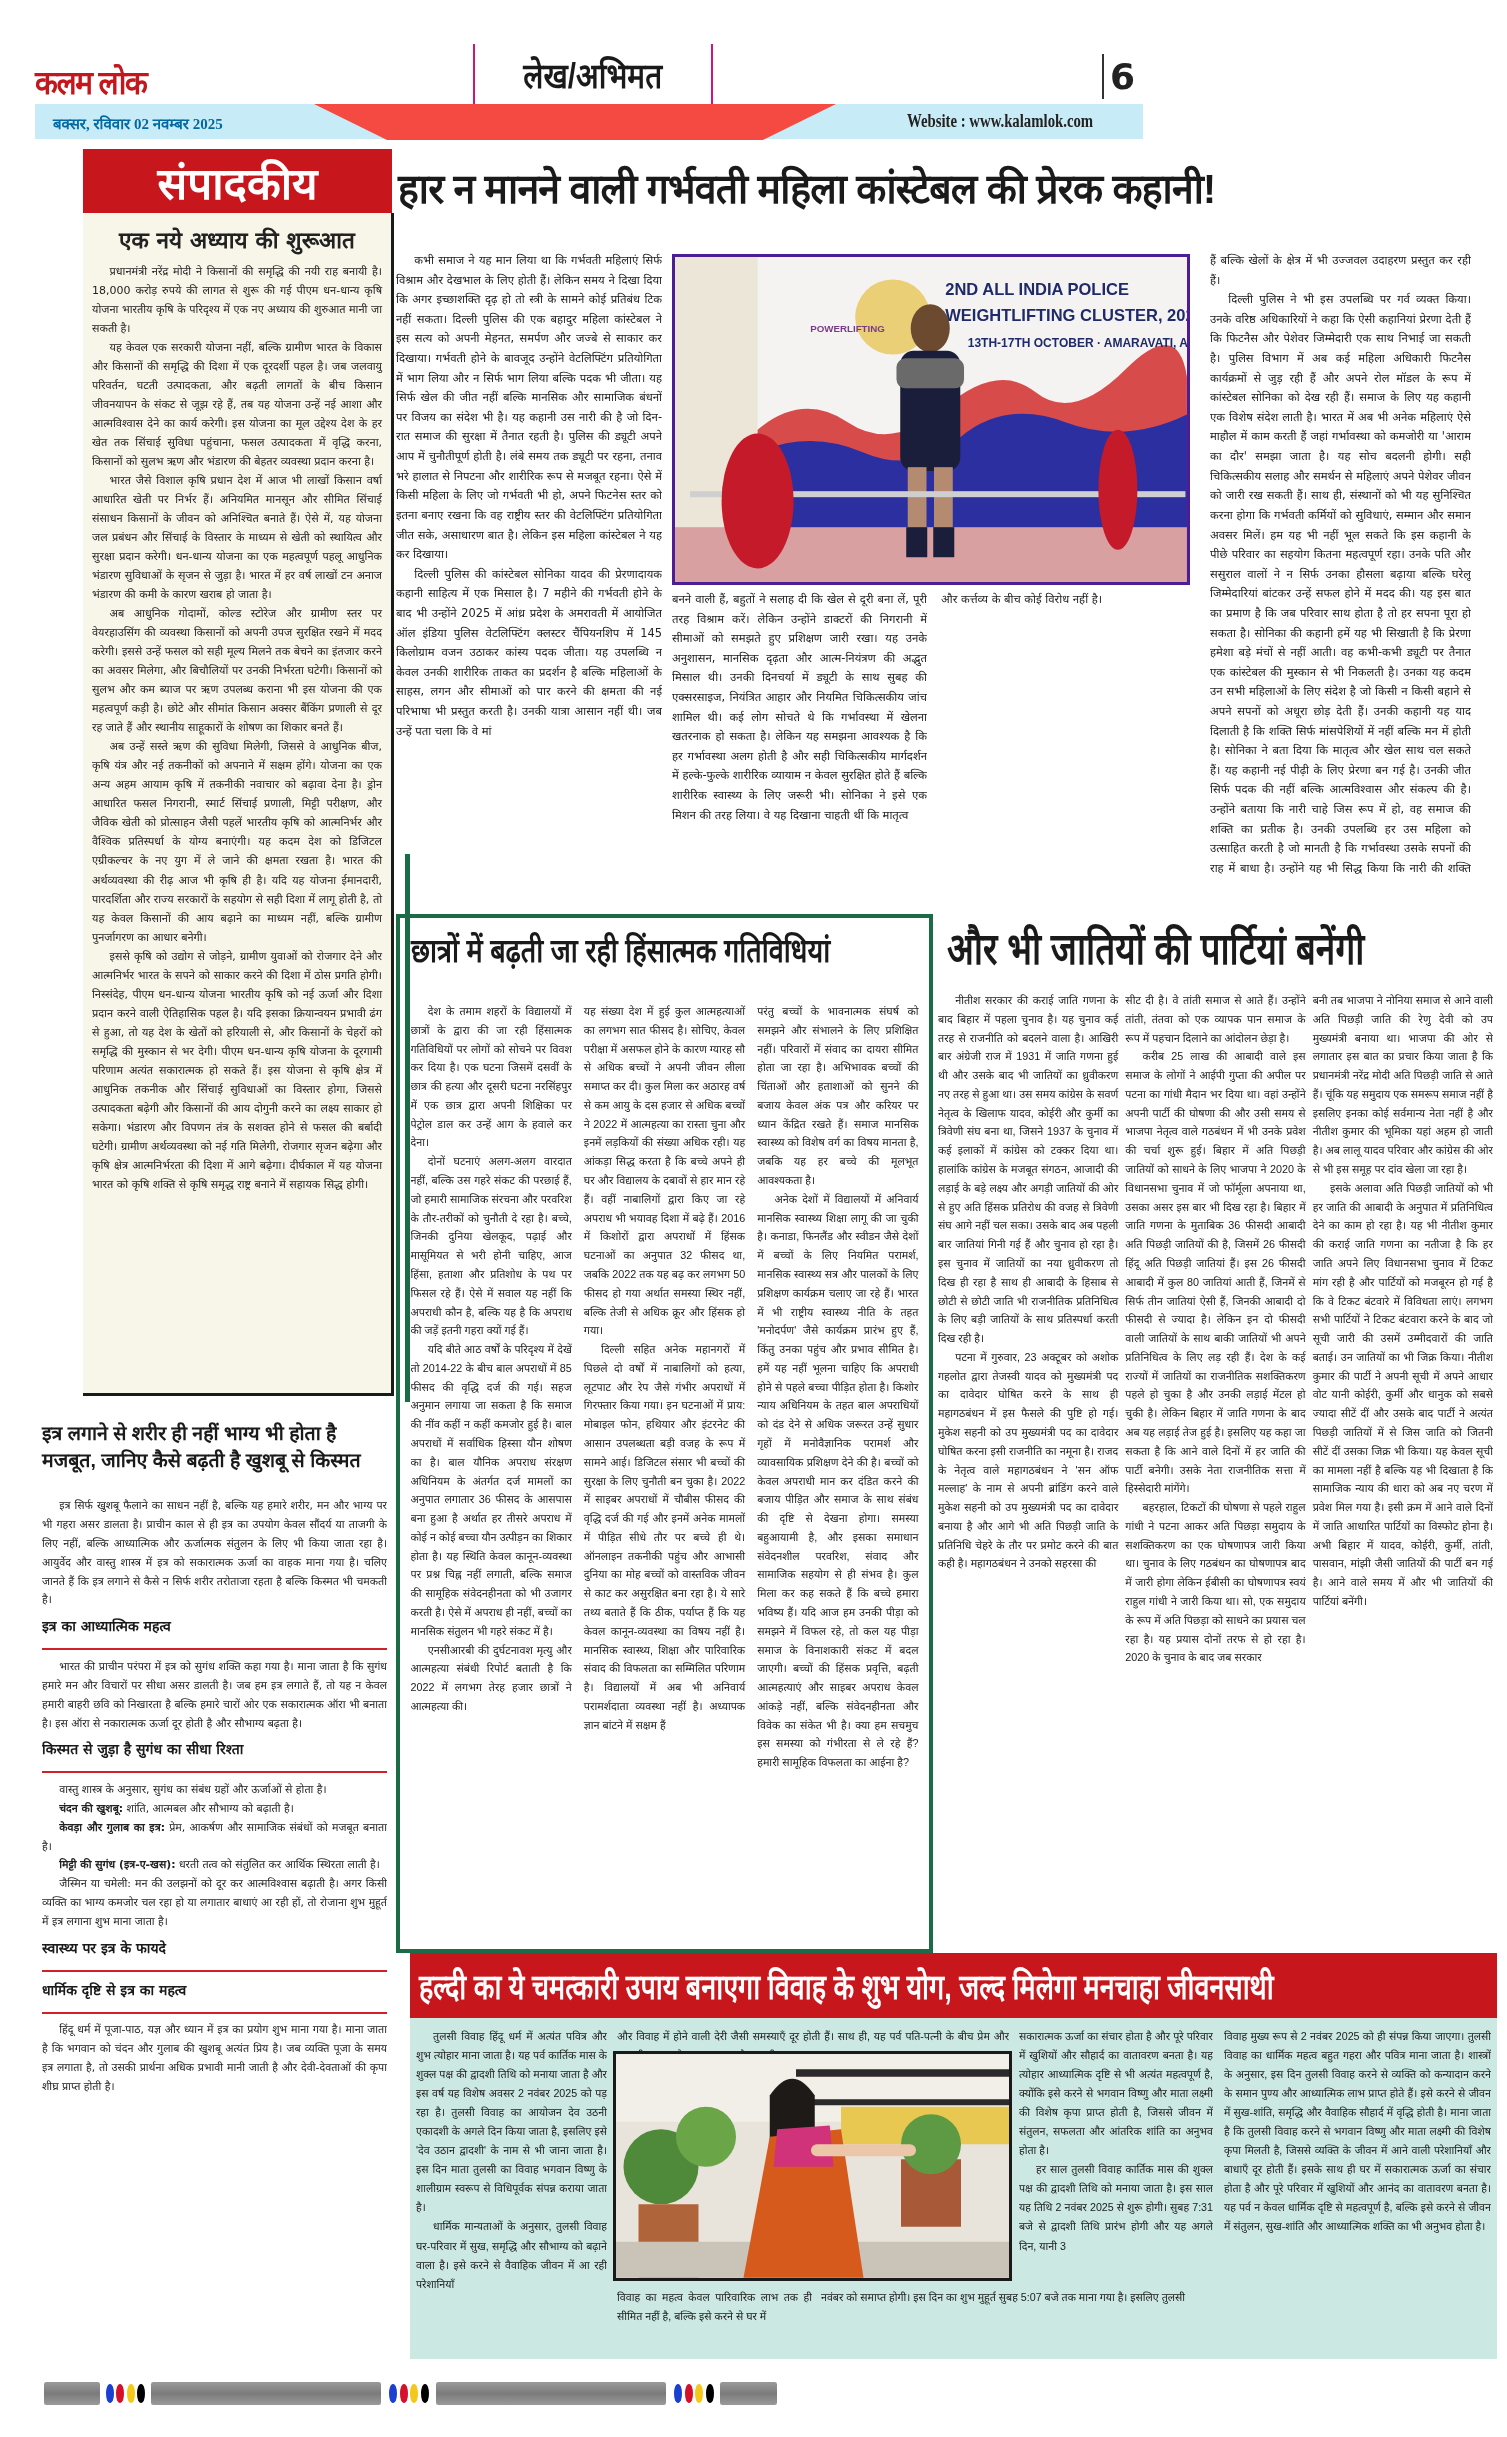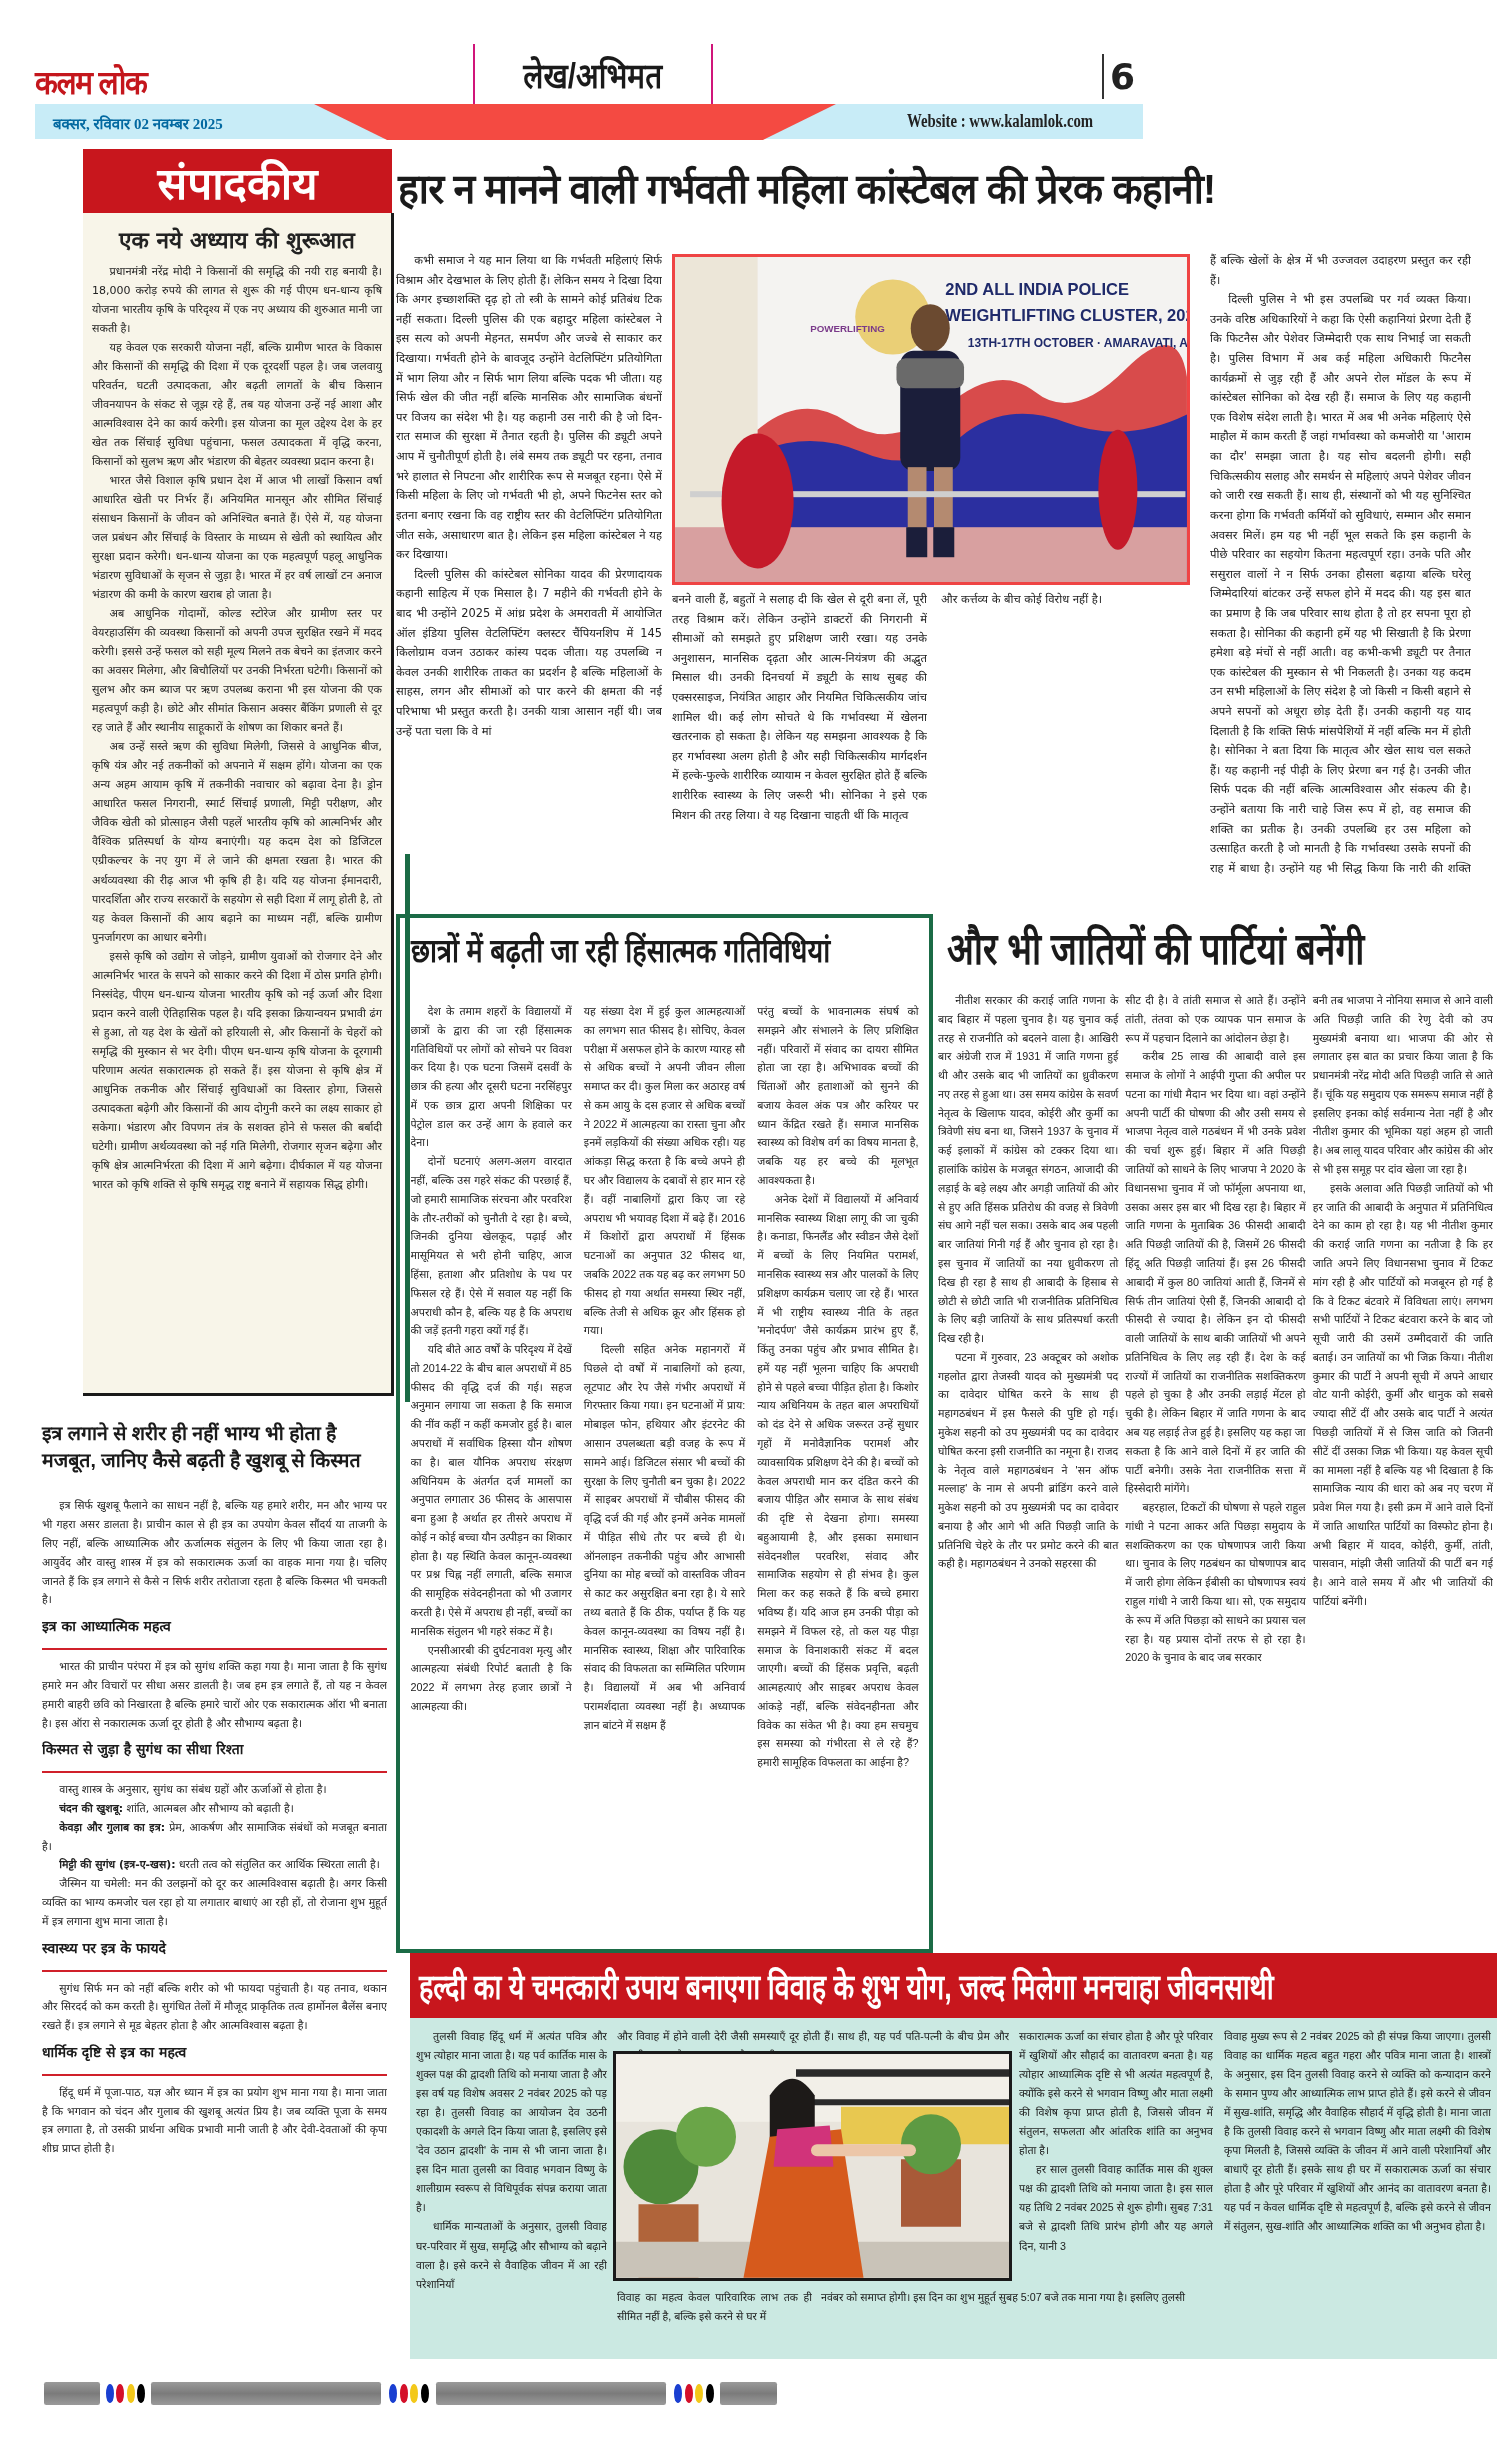--- a/index.html
+++ b/index.html
@@ -23,21 +23,21 @@
   .edit-box { left: 83px; top: 213px; width: 311px; height: 1183px; background: #f8f5e9; border-right: 3px solid #1a1a1a; border-bottom: 3px solid #1a1a1a; padding: 6px 9px; }
   .edit-title { font-size: 22.5px; font-weight: bold; text-align: center; margin: 4.5px 0 7.5px; color: #222; }
   .body-text { font-size: 11.4px; line-height: 1.72; text-align: justify; color: #222; }
   .body-text p { text-indent: 1.6em; }
   .edit-box .body-text { font-size: 11px; line-height: 1.73; }
   .green-side { left: 405px; top: 854px; width: 4.5px; height: 548px; background: #1b6b46; }
 
   
   .feat-title { left: 398px; top: 159px; font-size: 41px; font-weight: bold; color: #1a1a1a; font-family: "Liberation Sans", sans-serif; white-space: nowrap; transform: scaleX(0.955); transform-origin: left; letter-spacing: -0.8px; }
   .col { position: absolute; }
-  .photo-frame { left: 672px; top: 254px; width: 518px; height: 331px; border: 3px solid #ef4444; overflow: hidden; background: #e9e2d3; }
+  .photo-frame { left: 672px; top: 254px; width: 518px; height: 331px; border: 3px solid #4c1d95; overflow: hidden; background: #e9e2d3; }
 
   
   .box-green { left: 396px; top: 914px; width: 537px; height: 1039px; border: 4.5px solid #1b6b46; padding: 9px 10.5px; }
   .box-title { font-size: 33px; font-weight: bold; font-family: "Liberation Sans", sans-serif; transform: scaleX(0.82); transform-origin: left; white-space: nowrap; color: #1a1a1a; }
   .three-cols { display: grid; grid-template-columns: 1fr 1fr 1fr; column-gap: 12px; margin-top: 30px; }
   .condensed { font-size: 10.8px; line-height: 1.74; text-align: justify; font-family: "Liberation Sans", sans-serif; }
   .condensed p { text-indent: 1.6em; }
 
   .caste-title { left: 947px; top: 917px; font-size: 44px; font-weight: bold; font-family: "Liberation Sans", sans-serif; transform: scaleX(0.8); transform-origin: left; white-space: nowrap; }
   .caste-cols { left: 938px; top: 991px; width: 555px; display: grid; grid-template-columns: 1fr 1fr 1fr; column-gap: 7px; }
@@ -183,23 +183,20 @@
   </div>
   <div class="sub-h">किस्मत से जुड़ा है सुगंध का सीधा रिश्ता</div>
   <div class="body-text">
     <p>वास्तु शास्त्र के अनुसार, सुगंध का संबंध ग्रहों और ऊर्जाओं से होता है।</p>
     <p><b>चंदन की खुशबू:</b> <span>शांति, आत्मबल और सौभाग्य को बढ़ाती है।</span></p>
     <p><b>केवड़ा और गुलाब का इत्र:</b> <span>प्रेम, आकर्षण और सामाजिक संबंधों को मजबूत बनाता है।</span></p>
     <p><b>मिट्टी की सुगंध (इत्र-ए-खस):</b> <span>धरती तत्व को संतुलित कर आर्थिक स्थिरता लाती है।</span></p>
     <p>जैस्मिन या चमेली: मन की उलझनों को दूर कर आत्मविश्वास बढ़ाती है। अगर किसी व्यक्ति का भाग्य कमजोर चल रहा हो या लगातार बाधाएं आ रही हों, तो रोजाना शुभ मुहूर्त में इत्र लगाना शुभ माना जाता है।</p>
   </div>
   <div class="sub-h">स्वास्थ्य पर इत्र के फायदे</div>
-  <div class="body-text">
-    <p>सुगंध सिर्फ मन को नहीं बल्कि शरीर को भी फायदा पहुंचाती है। यह तनाव, थकान और सिरदर्द को कम करती है। सुगंधित तेलों में मौजूद प्राकृतिक तत्व हार्मोनल बैलेंस बनाए रखते हैं। इत्र लगाने से मूड बेहतर होता है और आत्मविश्वास बढ़ता है।</p>
-  </div>
   <div class="sub-h">धार्मिक दृष्टि से इत्र का महत्व</div>
   <div class="body-text">
     <p>हिंदू धर्म में पूजा-पाठ, यज्ञ और ध्यान में इत्र का प्रयोग शुभ माना गया है। माना जाता है कि भगवान को चंदन और गुलाब की खुशबू अत्यंत प्रिय है। जब व्यक्ति पूजा के समय इत्र लगाता है, तो उसकी प्रार्थना अधिक प्रभावी मानी जाती है और देवी-देवताओं की कृपा शीघ्र प्राप्त होती है।</p>
   </div>
 </div>
 
 <div class="abs tulsi-wrap">
   <div class="tulsi-head">
     <span>हल्दी का ये चमत्कारी उपाय बनाएगा विवाह के शुभ योग, जल्द मिलेगा मनचाहा जीवनसाथी</span>
   </div>

